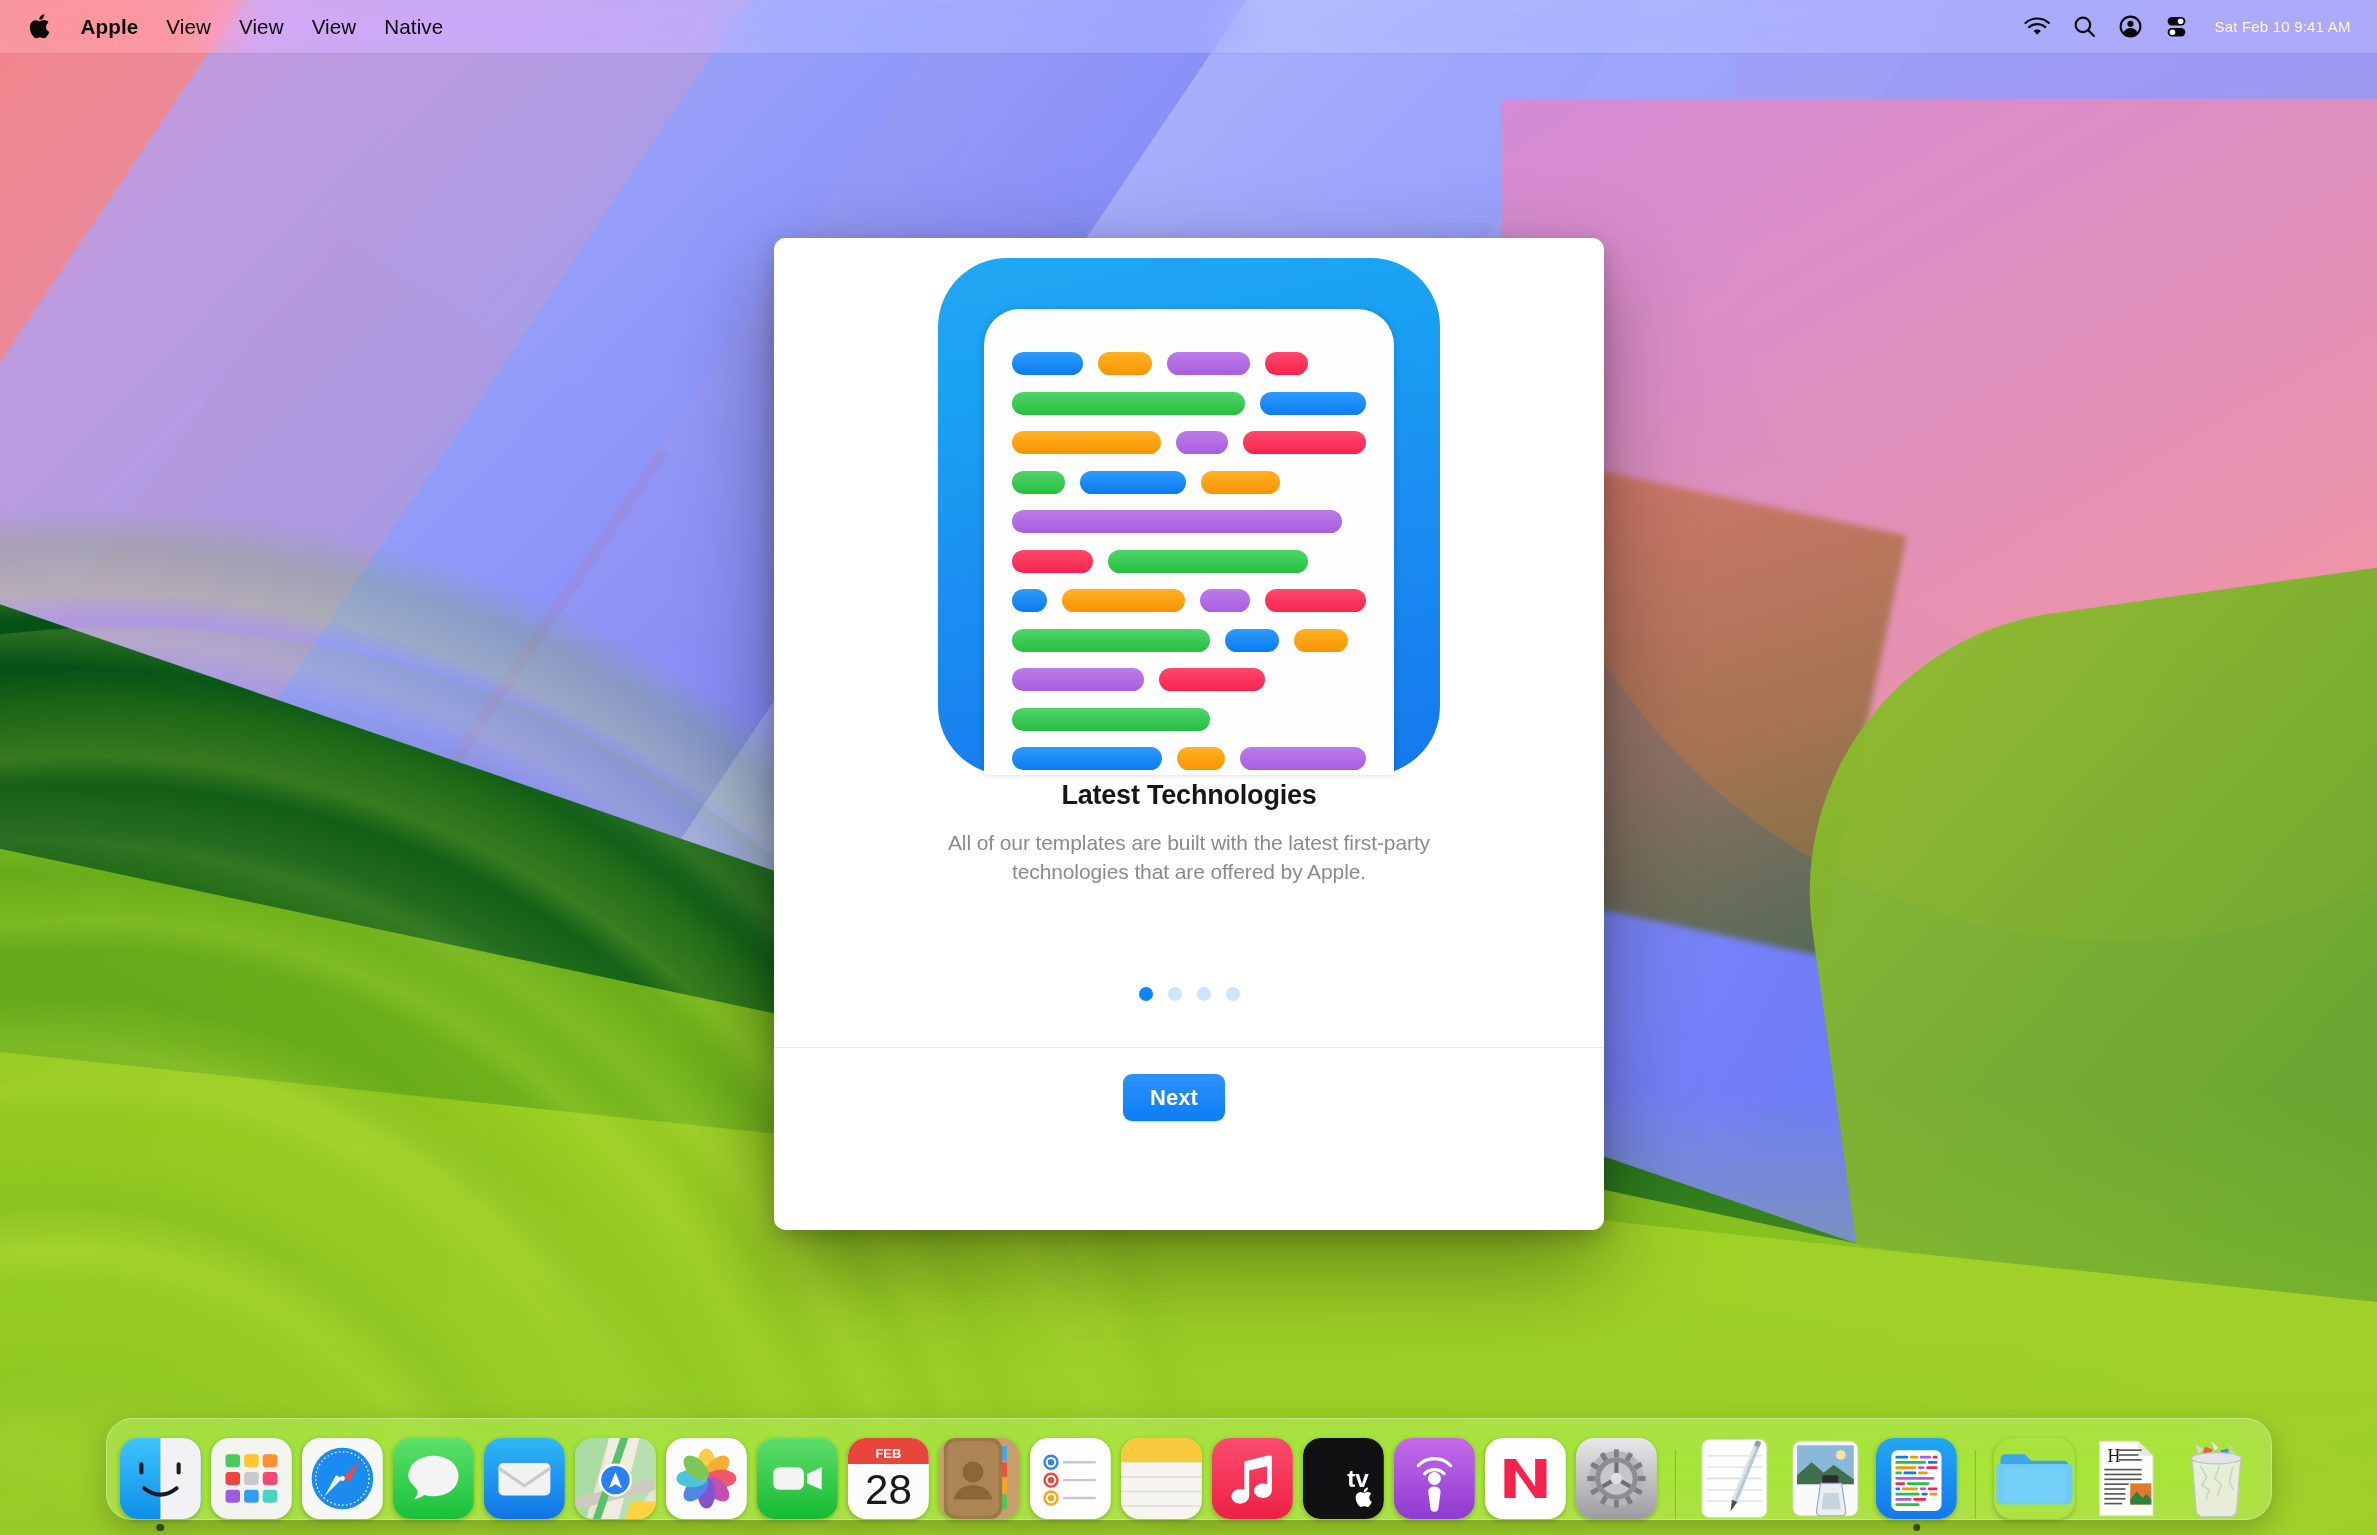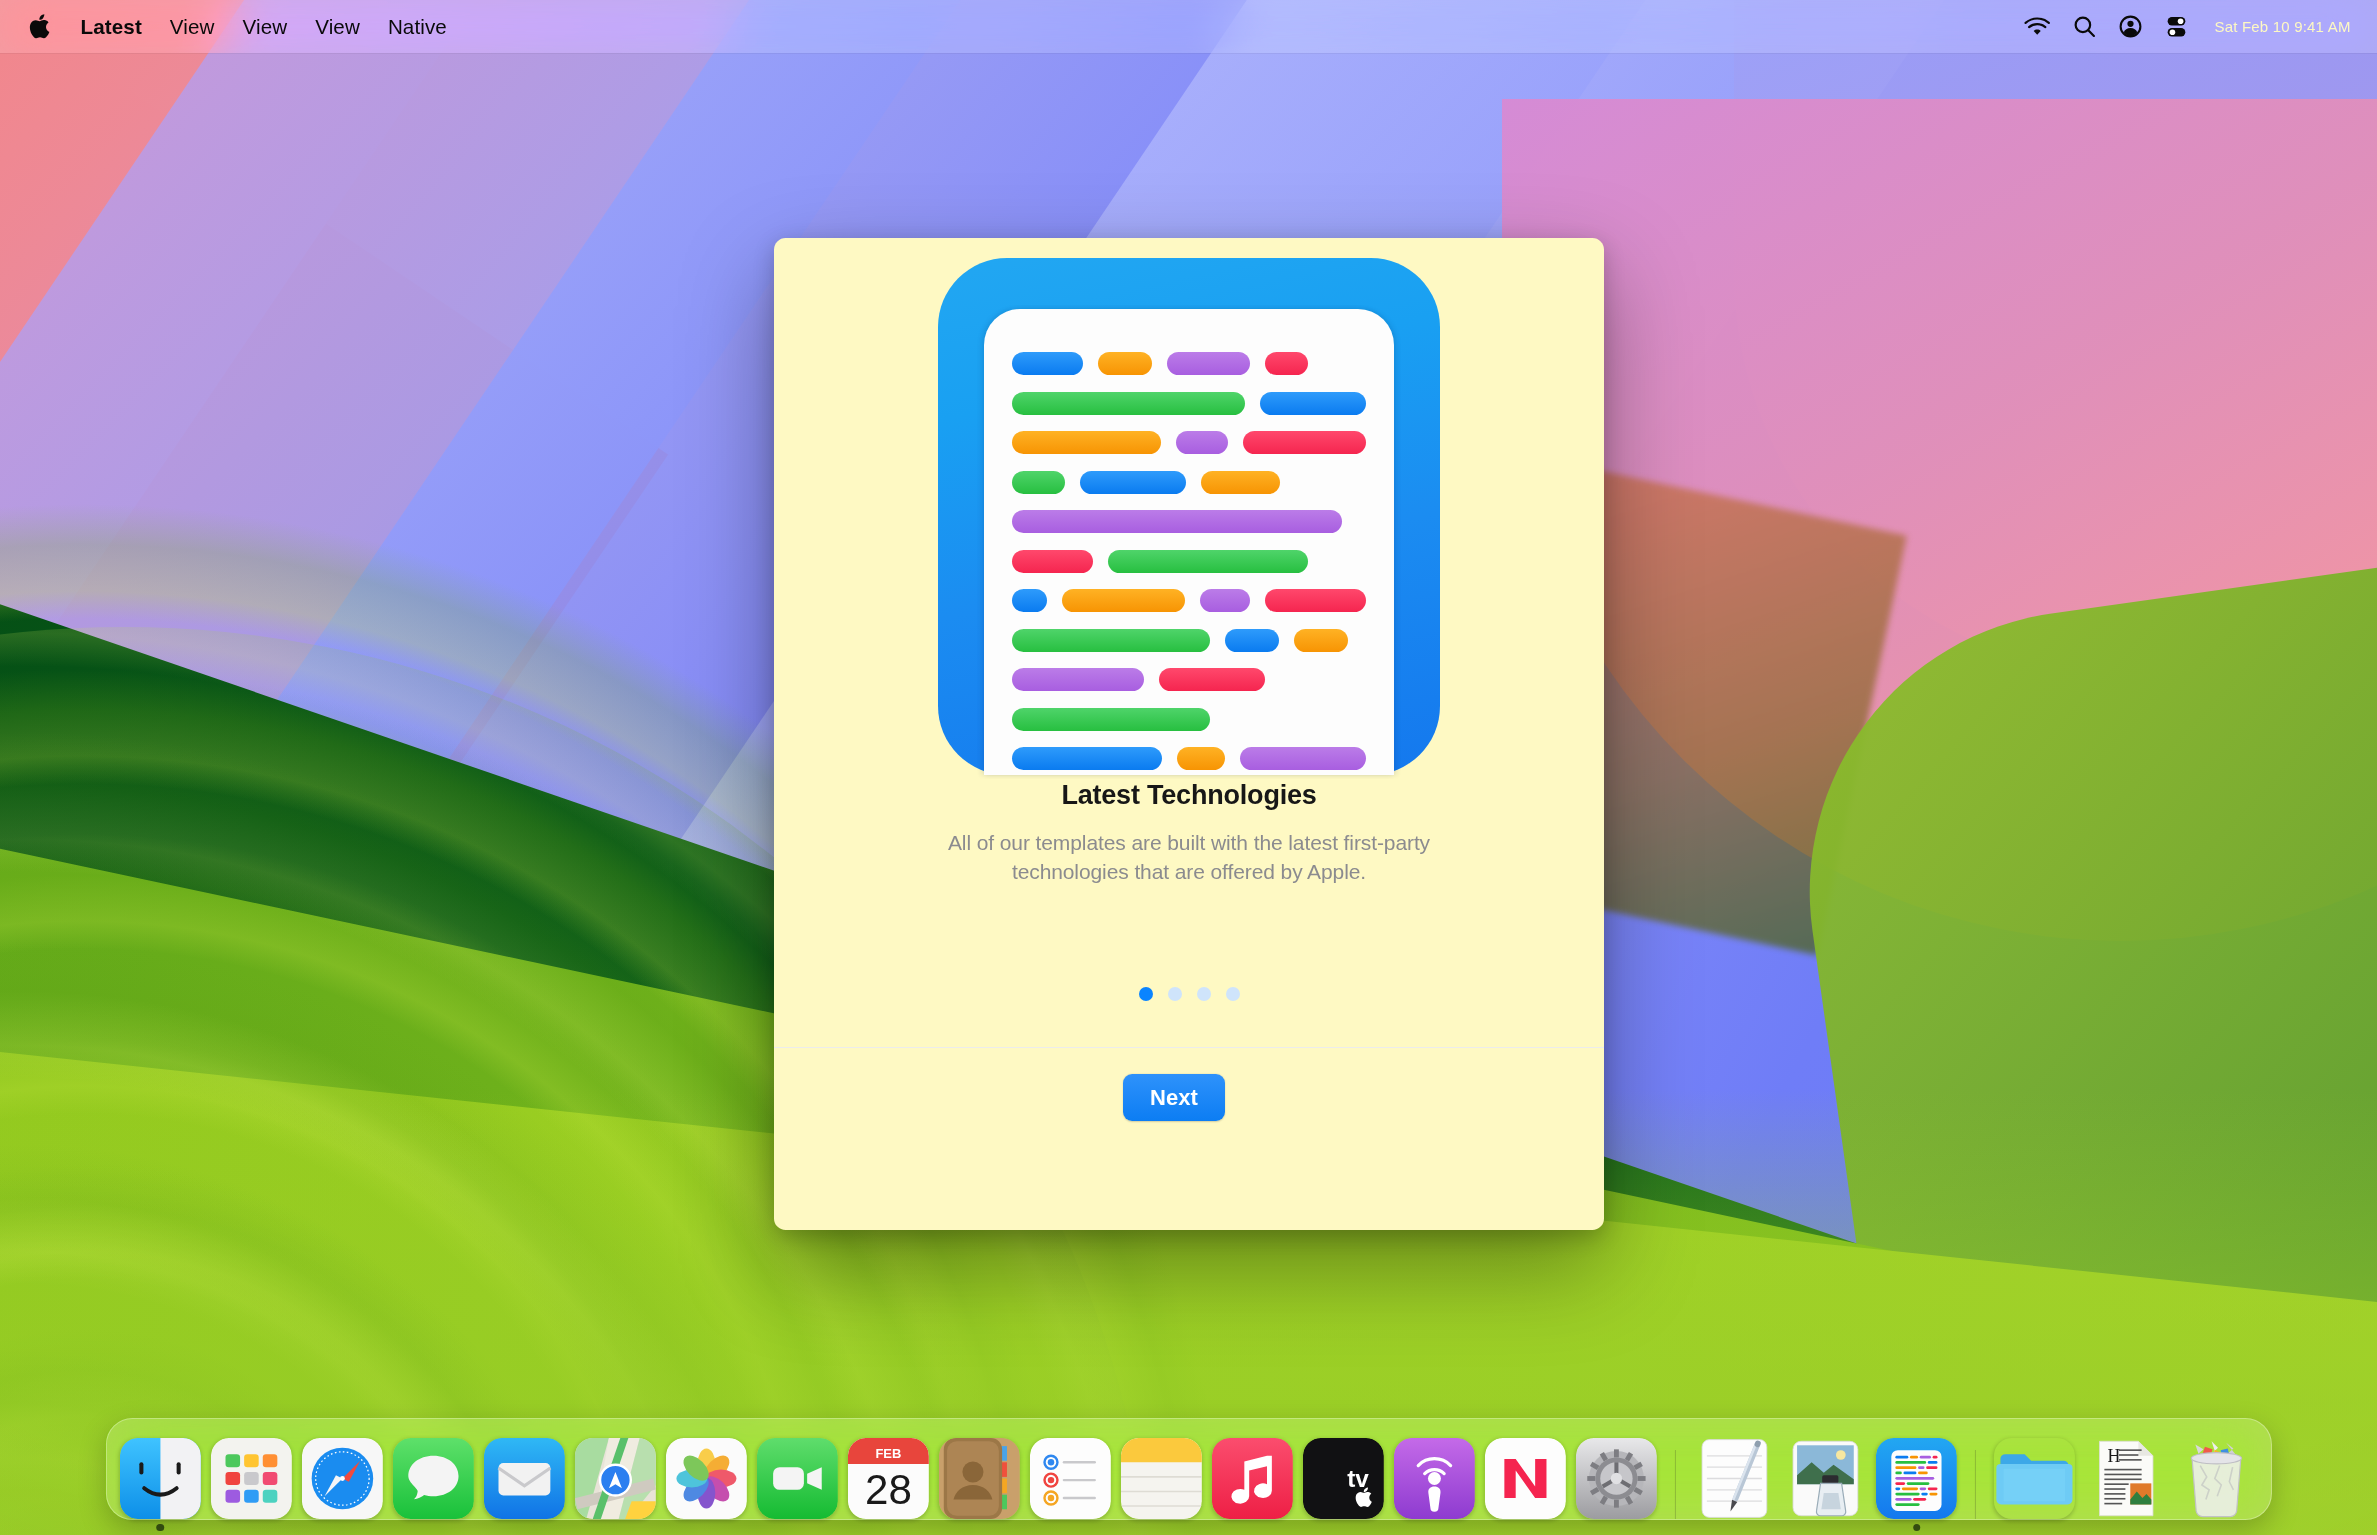--- a/index.html
+++ b/index.html
@@ -149,21 +149,21 @@
     letter-spacing:0.1px; white-space:nowrap;
   }
   .mb-item.app { font-weight:bold; }
   .mb-apple { padding:0 16.5px 0 6.6px; display:flex; align-items:center; height:100%; }
   .mb-icon { display:flex; align-items:center; justify-content:center; }
   .mb-clock { font-size:15px; color:#fef9c3; white-space:nowrap; letter-spacing:0.2px; padding-left:3.3px; }
 
   
   #onboarding {
     position:absolute; left:774px; top:238px; width:830px; height:992px;
-    background:#fef9c3; border-radius:11.6px; z-index:30;
+    background:#ffffff; border-radius:11.6px; z-index:30;
     box-shadow:0 36px 91px rgba(0,0,0,.36), 0 6.6px 21.5px rgba(0,0,0,.20);
     overflow:hidden;
     display:flex; flex-direction:column;
   }
   .ob-body { flex:1; display:flex; flex-direction:column; align-items:center; position:relative; }
 
   
   .hero {
     width:502px; height:517px; margin-top:20px;
     position:relative;
@@ -270,21 +270,21 @@
   <div class="wp-layer wp-vignette"></div>
 </div>
 
 <div id="menubar">
   <div class="mb-left">
     <div class="mb-apple">
       <svg width="22" height="26.4" viewBox="0 0 17 20">
         <path fill="#0a0a0a" d="M13.9 10.6c0-2.3 1.9-3.4 2-3.5-1.1-1.6-2.8-1.8-3.4-1.8-1.4-.2-2.8.9-3.5.9-.7 0-1.8-.8-3-.8-1.6 0-3 .9-3.8 2.3-1.6 2.8-.4 7 1.2 9.3.8 1.1 1.7 2.4 2.9 2.3 1.2 0 1.6-.7 3-.7s1.8.7 3 .7c1.3 0 2.1-1.1 2.9-2.3.9-1.3 1.3-2.6 1.3-2.6s-2.5-1-2.6-3.8zM11.6 3.8c.6-.8 1.1-1.9 1-3-.9 0-2.1.6-2.8 1.4-.6.7-1.2 1.8-1 2.9 1 .1 2.1-.5 2.8-1.3z"></path>
       </svg>
     </div>
-    <div class="mb-item app">Latest</div>
+    <div class="mb-item app">Apple</div>
     <div class="mb-item">View</div>
     <div class="mb-item">View</div>
     <div class="mb-item">View</div>
     <div class="mb-item">Native</div>
   </div>
   <div class="mb-right">
     <div class="mb-icon">
       <svg width="26.4" height="20" viewBox="0 0 22 16">
         <path fill="none" stroke="#0a0a0a" stroke-width="1.8" stroke-linecap="round" d="M1.3 4.6C4 2.2 7.4.9 11 .9s7 1.3 9.7 3.7"></path>
         <path fill="none" stroke="#0a0a0a" stroke-width="1.8" stroke-linecap="round" d="M4.2 8.1C6.1 6.5 8.5 5.6 11 5.6s4.9.9 6.8 2.5"></path>

